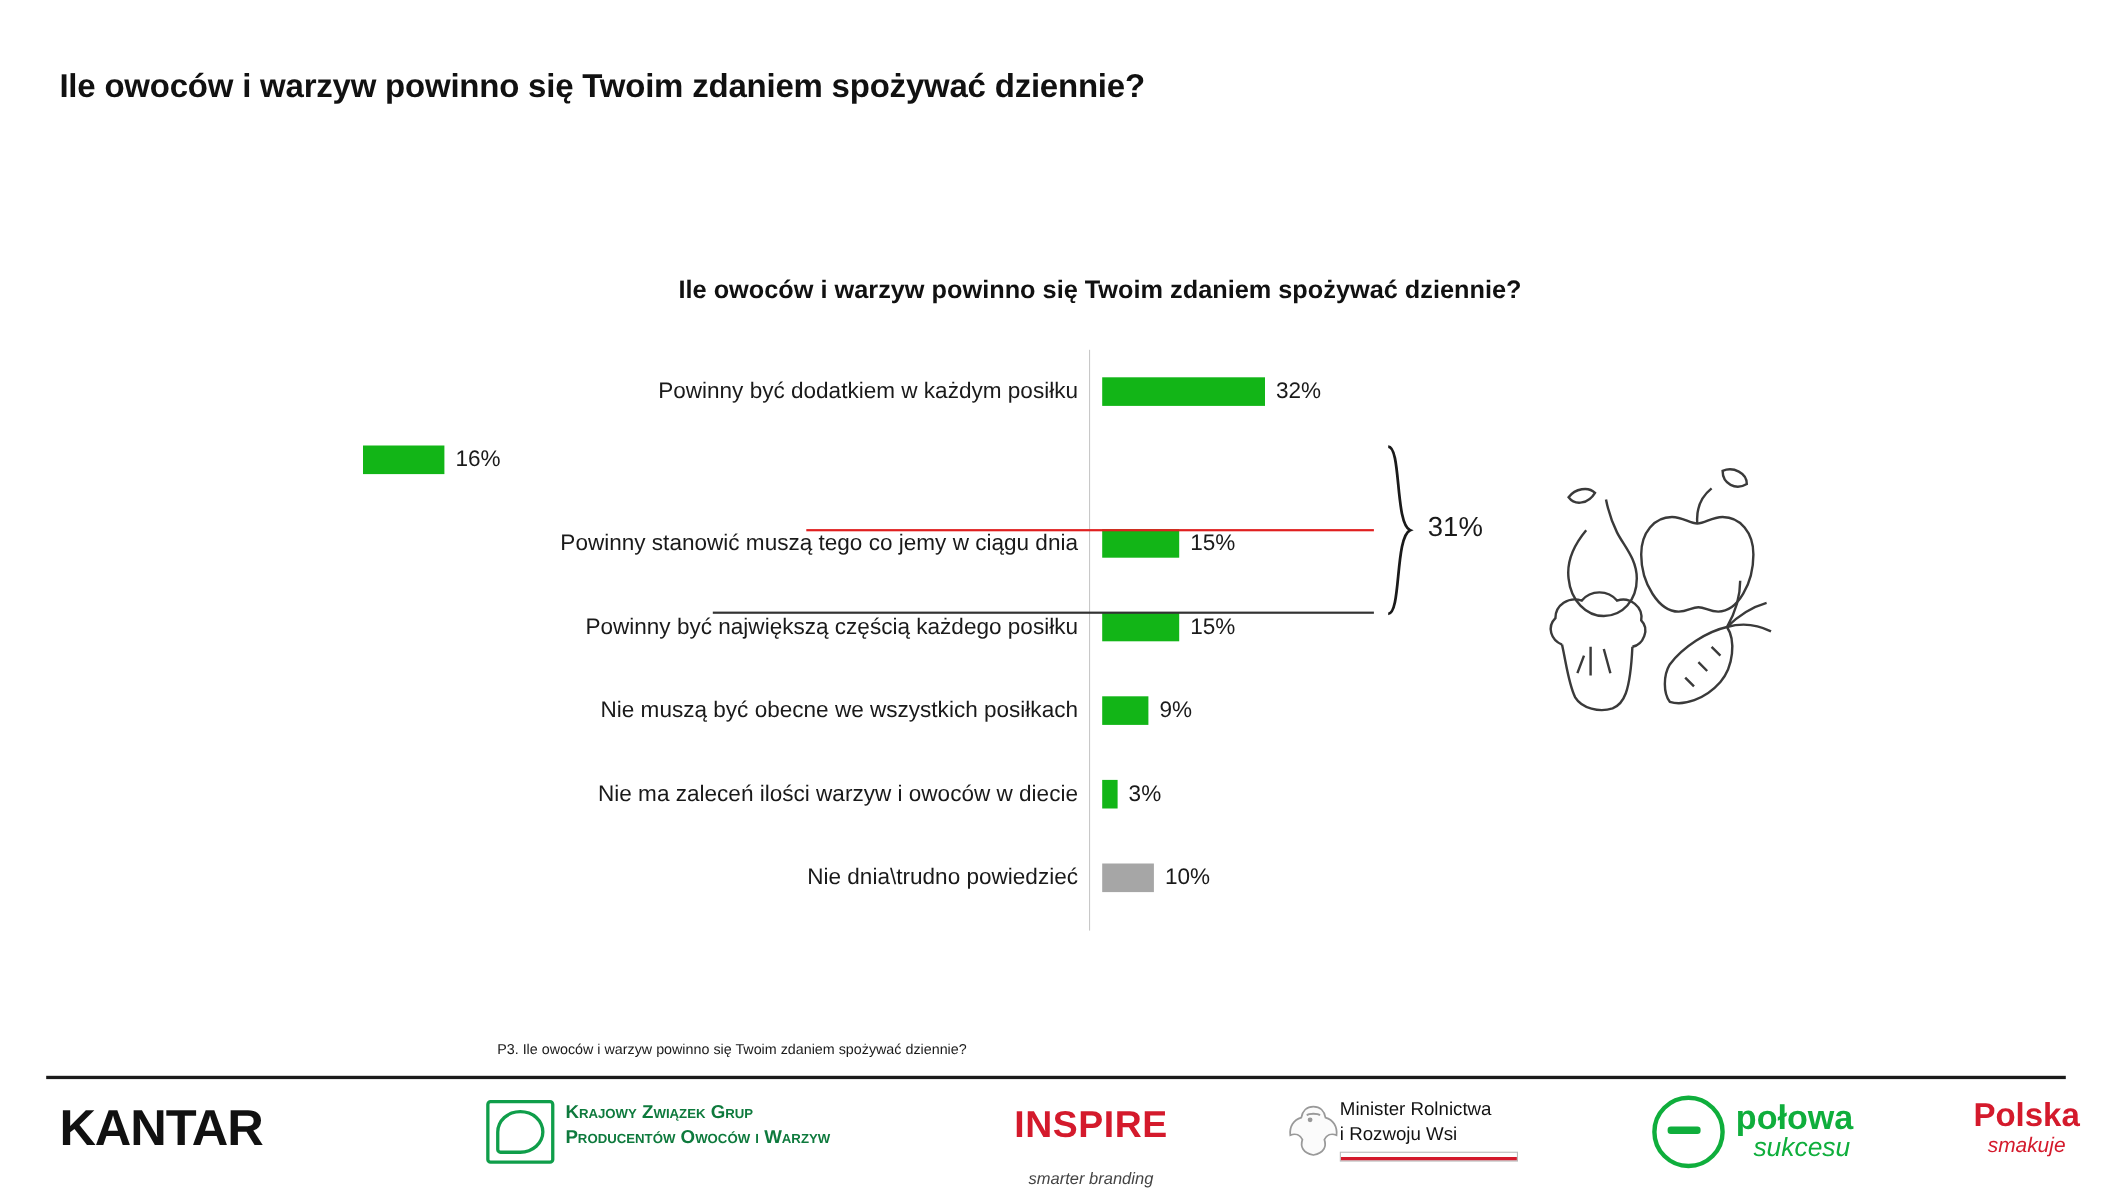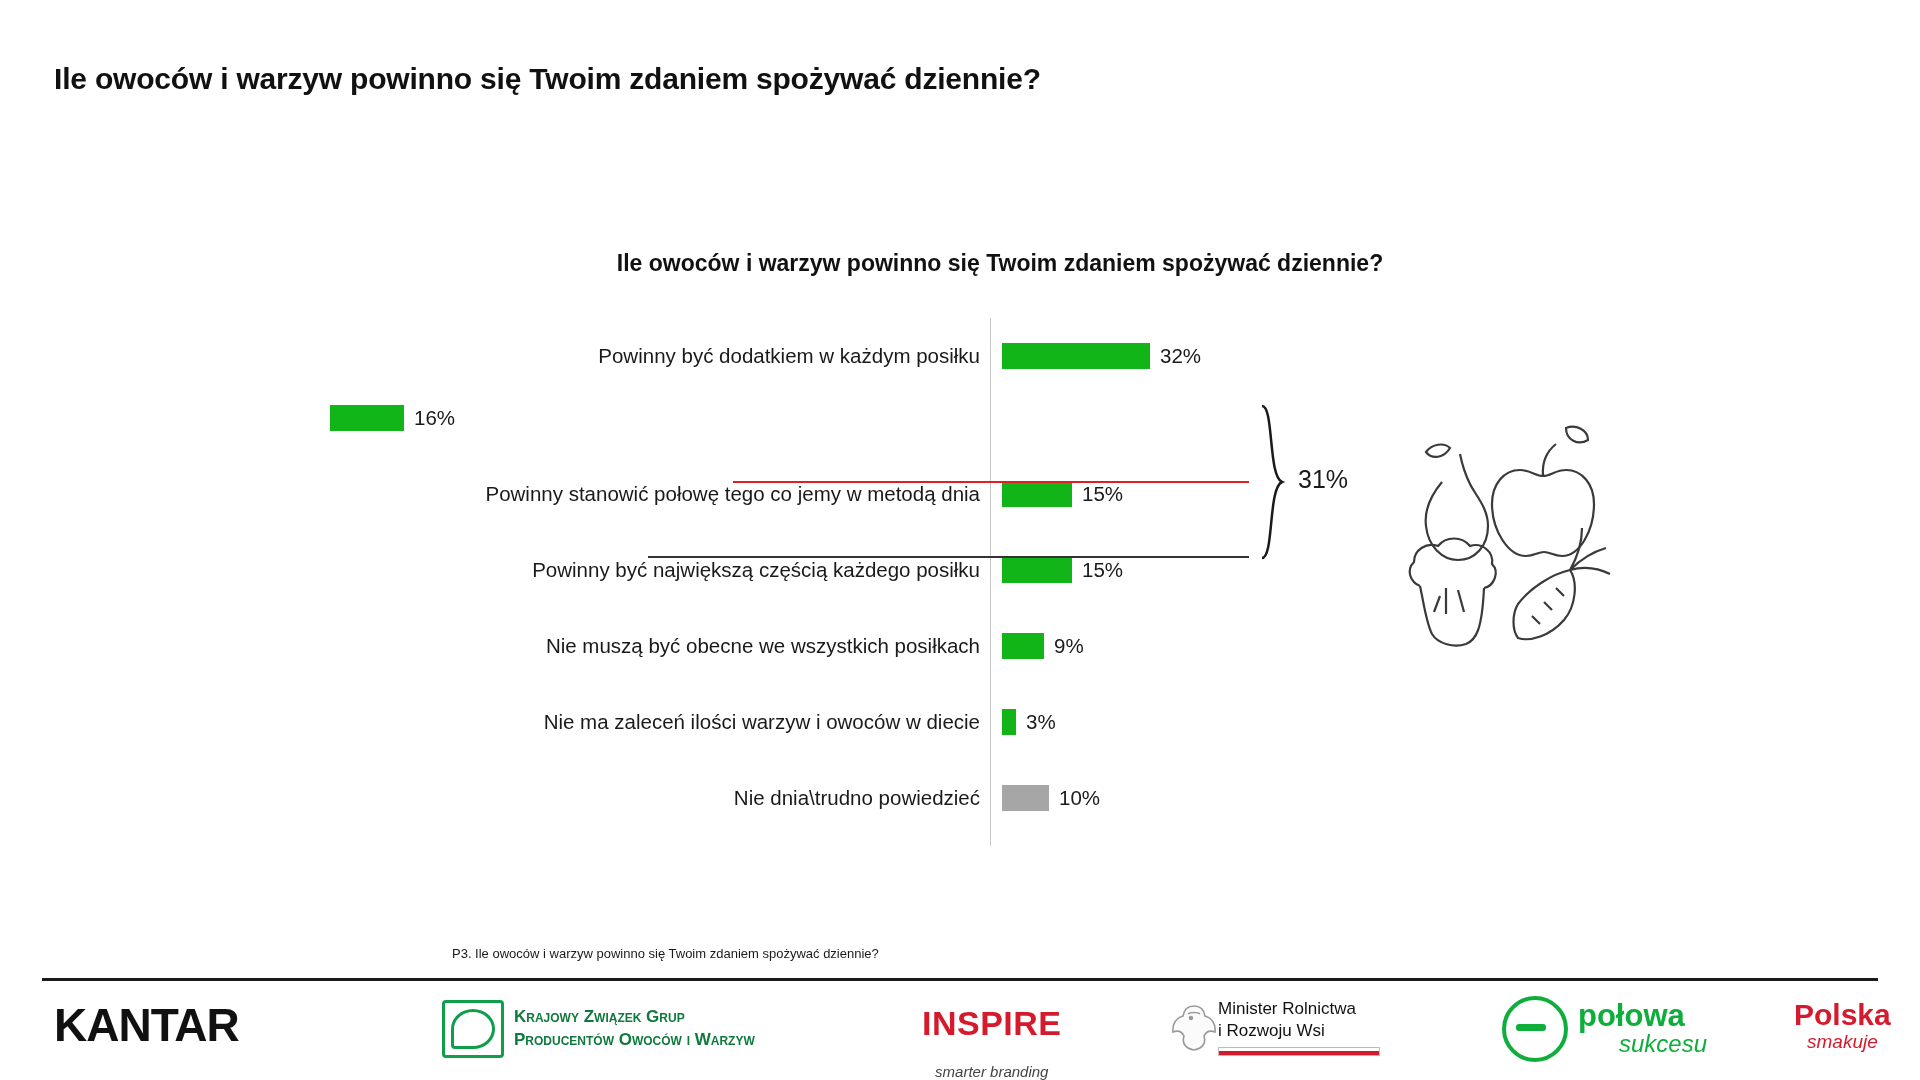--- a/index.html
+++ b/index.html
@@ -178,21 +178,21 @@
     font-weight: bold;
     letter-spacing: -1px;
     color: #111111;
   }
   
   .logo-kzg {
     position: absolute;
     left: 400px;
     top: 12px;
     display: flex;
-    align-items: center;
+    align-items: flex-start;
     gap: 10px;
   }
   .kzg-mark {
     width: 56px;
     height: 52px;
     border: 3px solid #0f9e4a;
     border-radius: 4px;
     position: relative;
   }
   .kzg-mark:after {
@@ -287,21 +287,21 @@
     font-size: 31px;
     font-weight: bold;
     color: #0fae3c;
     line-height: 1;
   }
   .polowa-text2 {
     font-size: 24px;
     color: #0fae3c;
     font-style: italic;
     line-height: 1.1;
-    margin-left: 41px;
+    margin-left: 16px;
   }
   
   .logo-polska {
     position: absolute;
     left: 1752px;
     top: 12px;
     text-align: center;
   }
   .polska-1 {
     font-size: 30px;
@@ -339,21 +339,21 @@
       </div>
 
       <div class="row" style="top:62px;">
         <div class="bar-wrap">
           <div class="bar" style="width:74px;"></div>
           <div class="bar-value">16%</div>
         </div>
       </div>
 
       <div class="row" style="top:138px;">
-        <div class="row-label">Powinny stanowić połowę tego co jemy w metodą dnia</div>
+        <div class="row-label">Powinny stanowić muszą tego co jemy w ciągu dnia</div>
         <div class="bar-wrap">
           <div class="bar" style="width:70px;"></div>
           <div class="bar-value">15%</div>
         </div>
       </div>
 
       <div class="row" style="top:214px;">
         <div class="row-label">Powinny być największą częścią każdego posiłku</div>
         <div class="bar-wrap">
           <div class="bar" style="width:70px;"></div>

